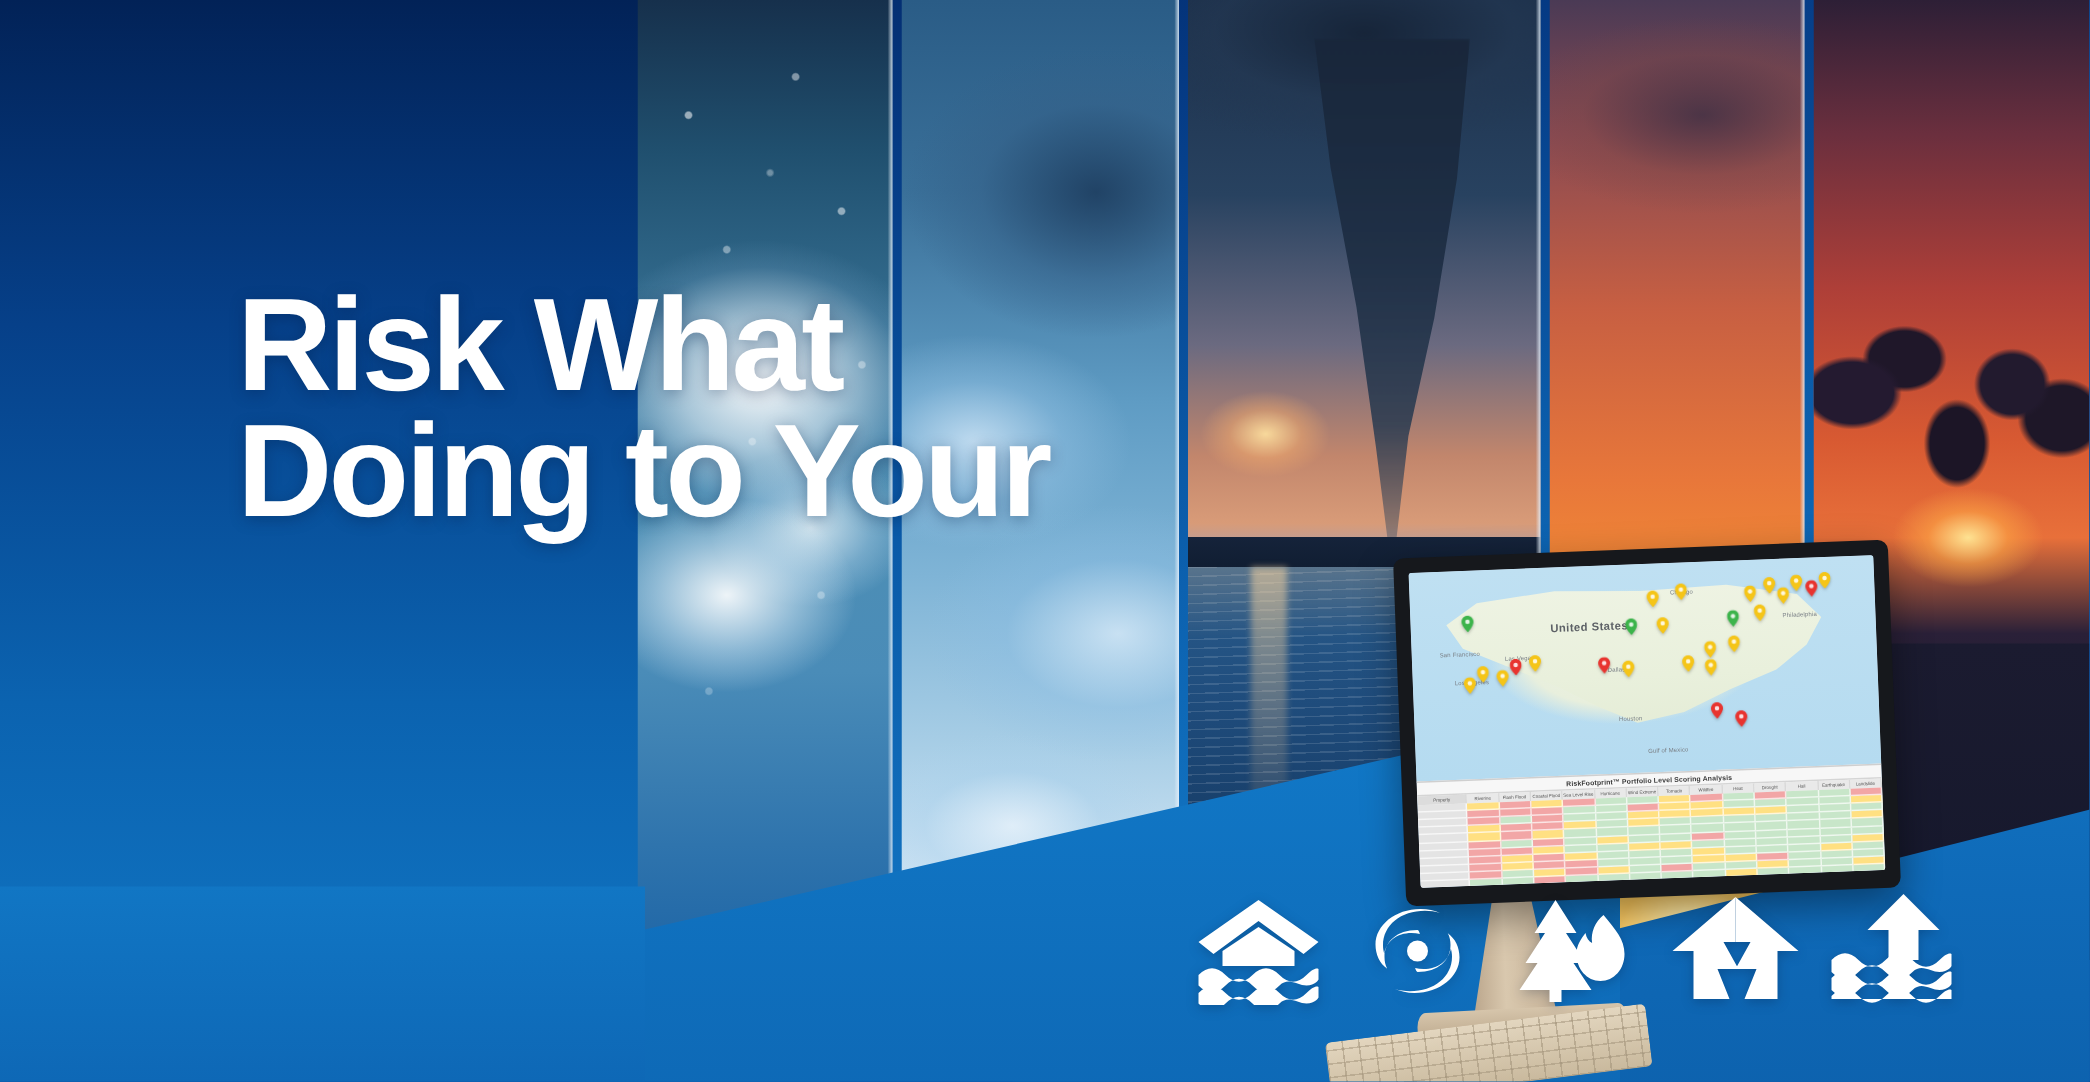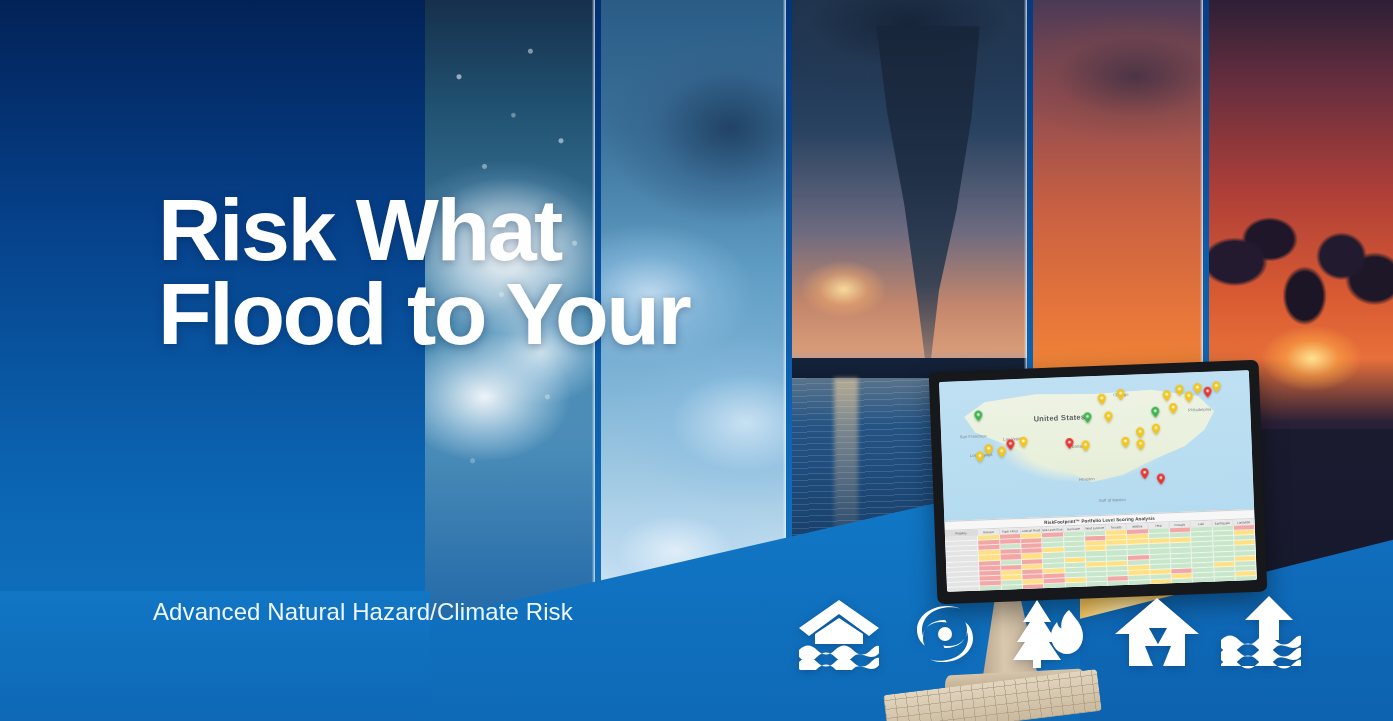--- a/index.html
+++ b/index.html
@@ -288,25 +288,24 @@
     </div>
   </div>
 
   <div class="diag"></div>
   <div class="diag2"></div>
   <div class="bottom-fill left-only"></div>
 
 
   <h1 class="headline">
     <span class="ln">Risk What</span>
-    <span class="ln">Flood to Your</span>
+    <span class="ln">Doing to Your</span>
   </h1>
 
   <div class="subhead">
-    <span class="ln">Advanced Natural Hazard/Climate Risk</span>
   </div>
 
   <div class="stand"></div>
   <div class="stand-base"></div>
   <div class="keyboard"></div>
 
   <div class="monitor">
     <div class="bezel">
       <div class="screen">
         <div class="map">

